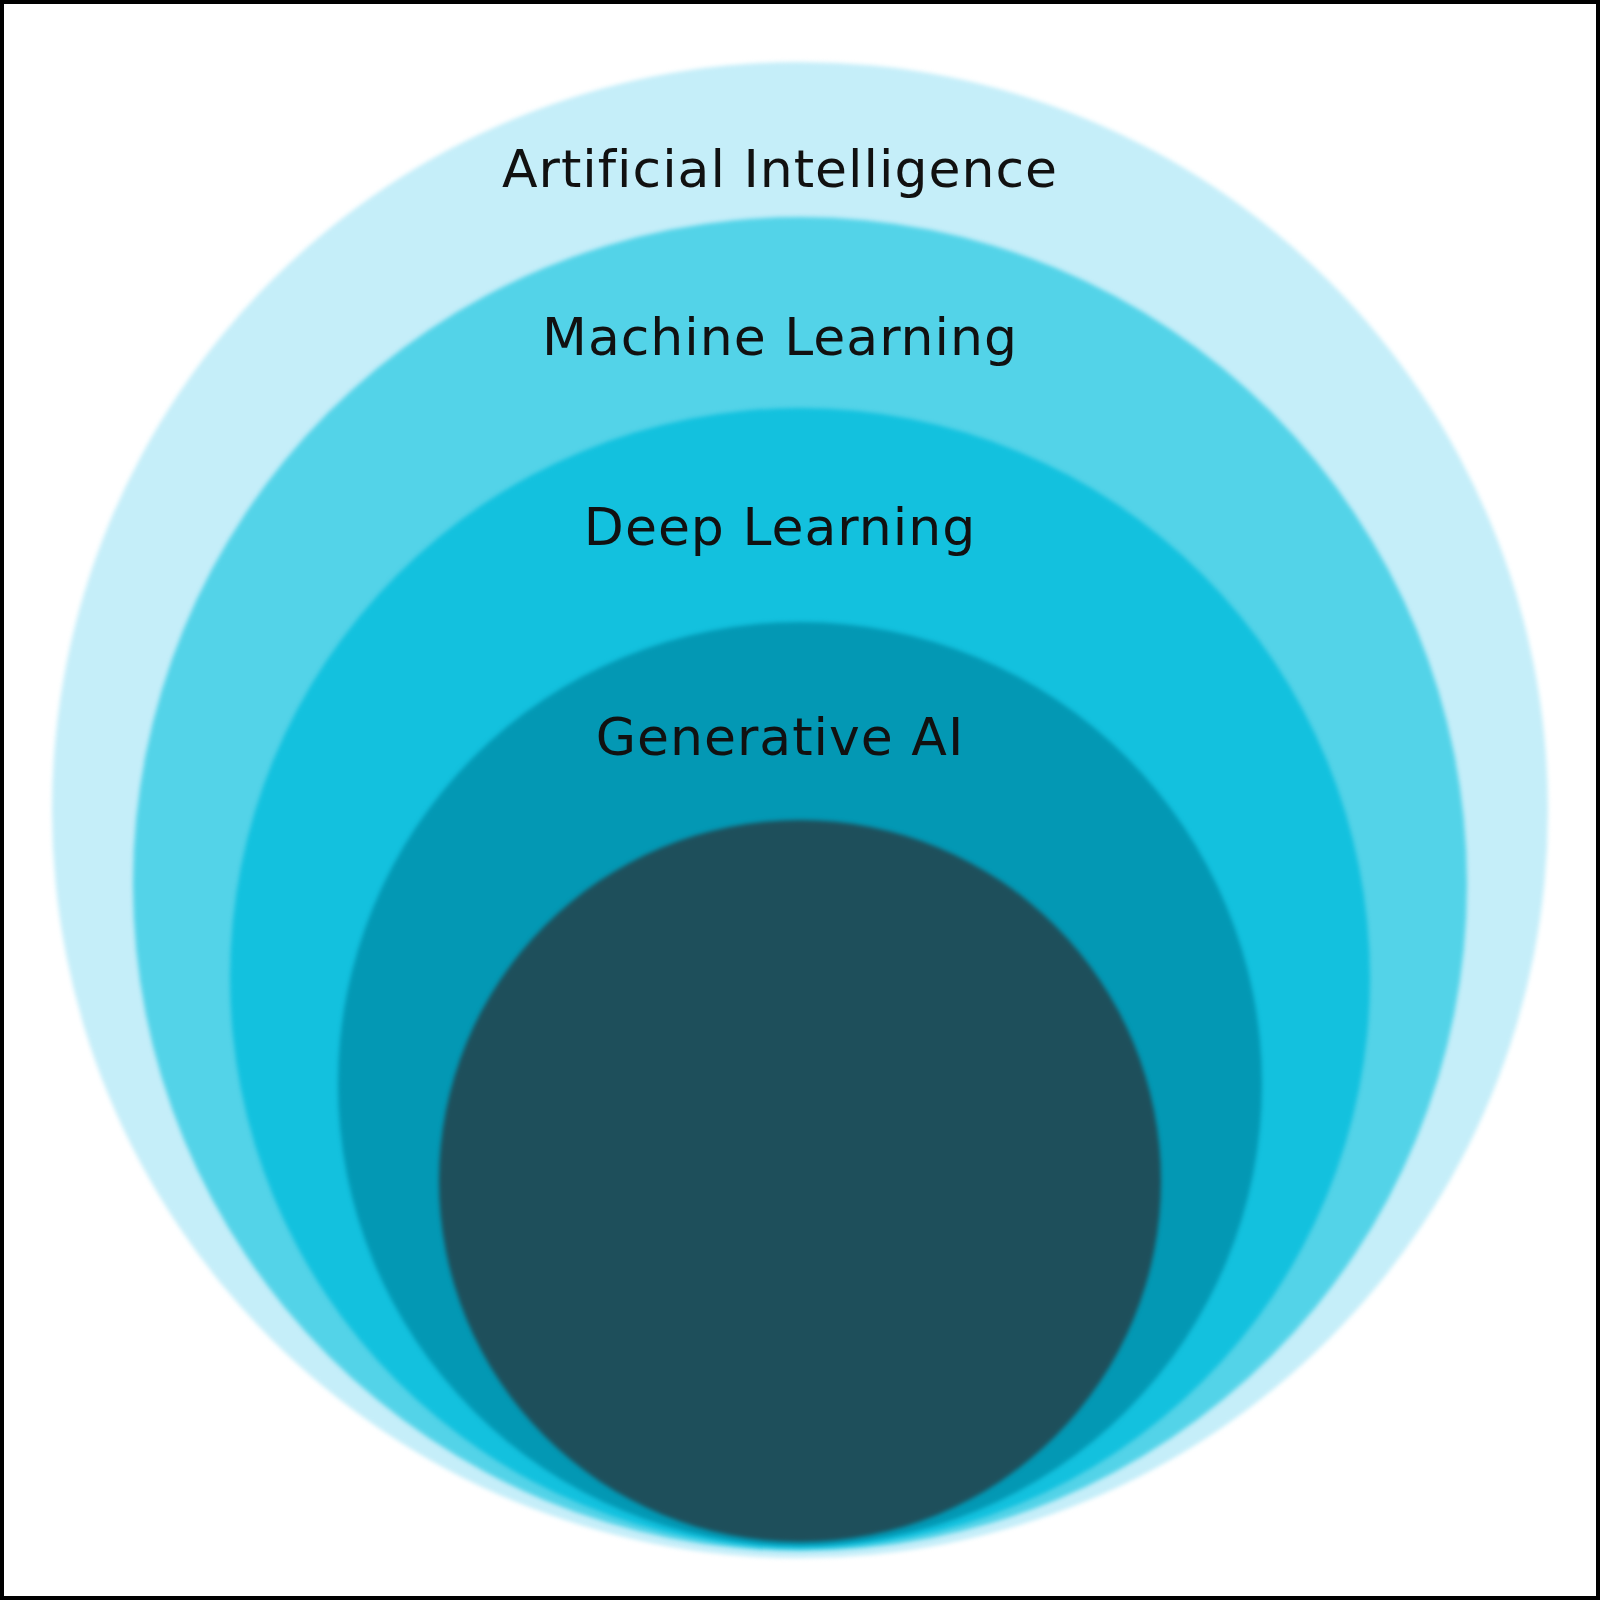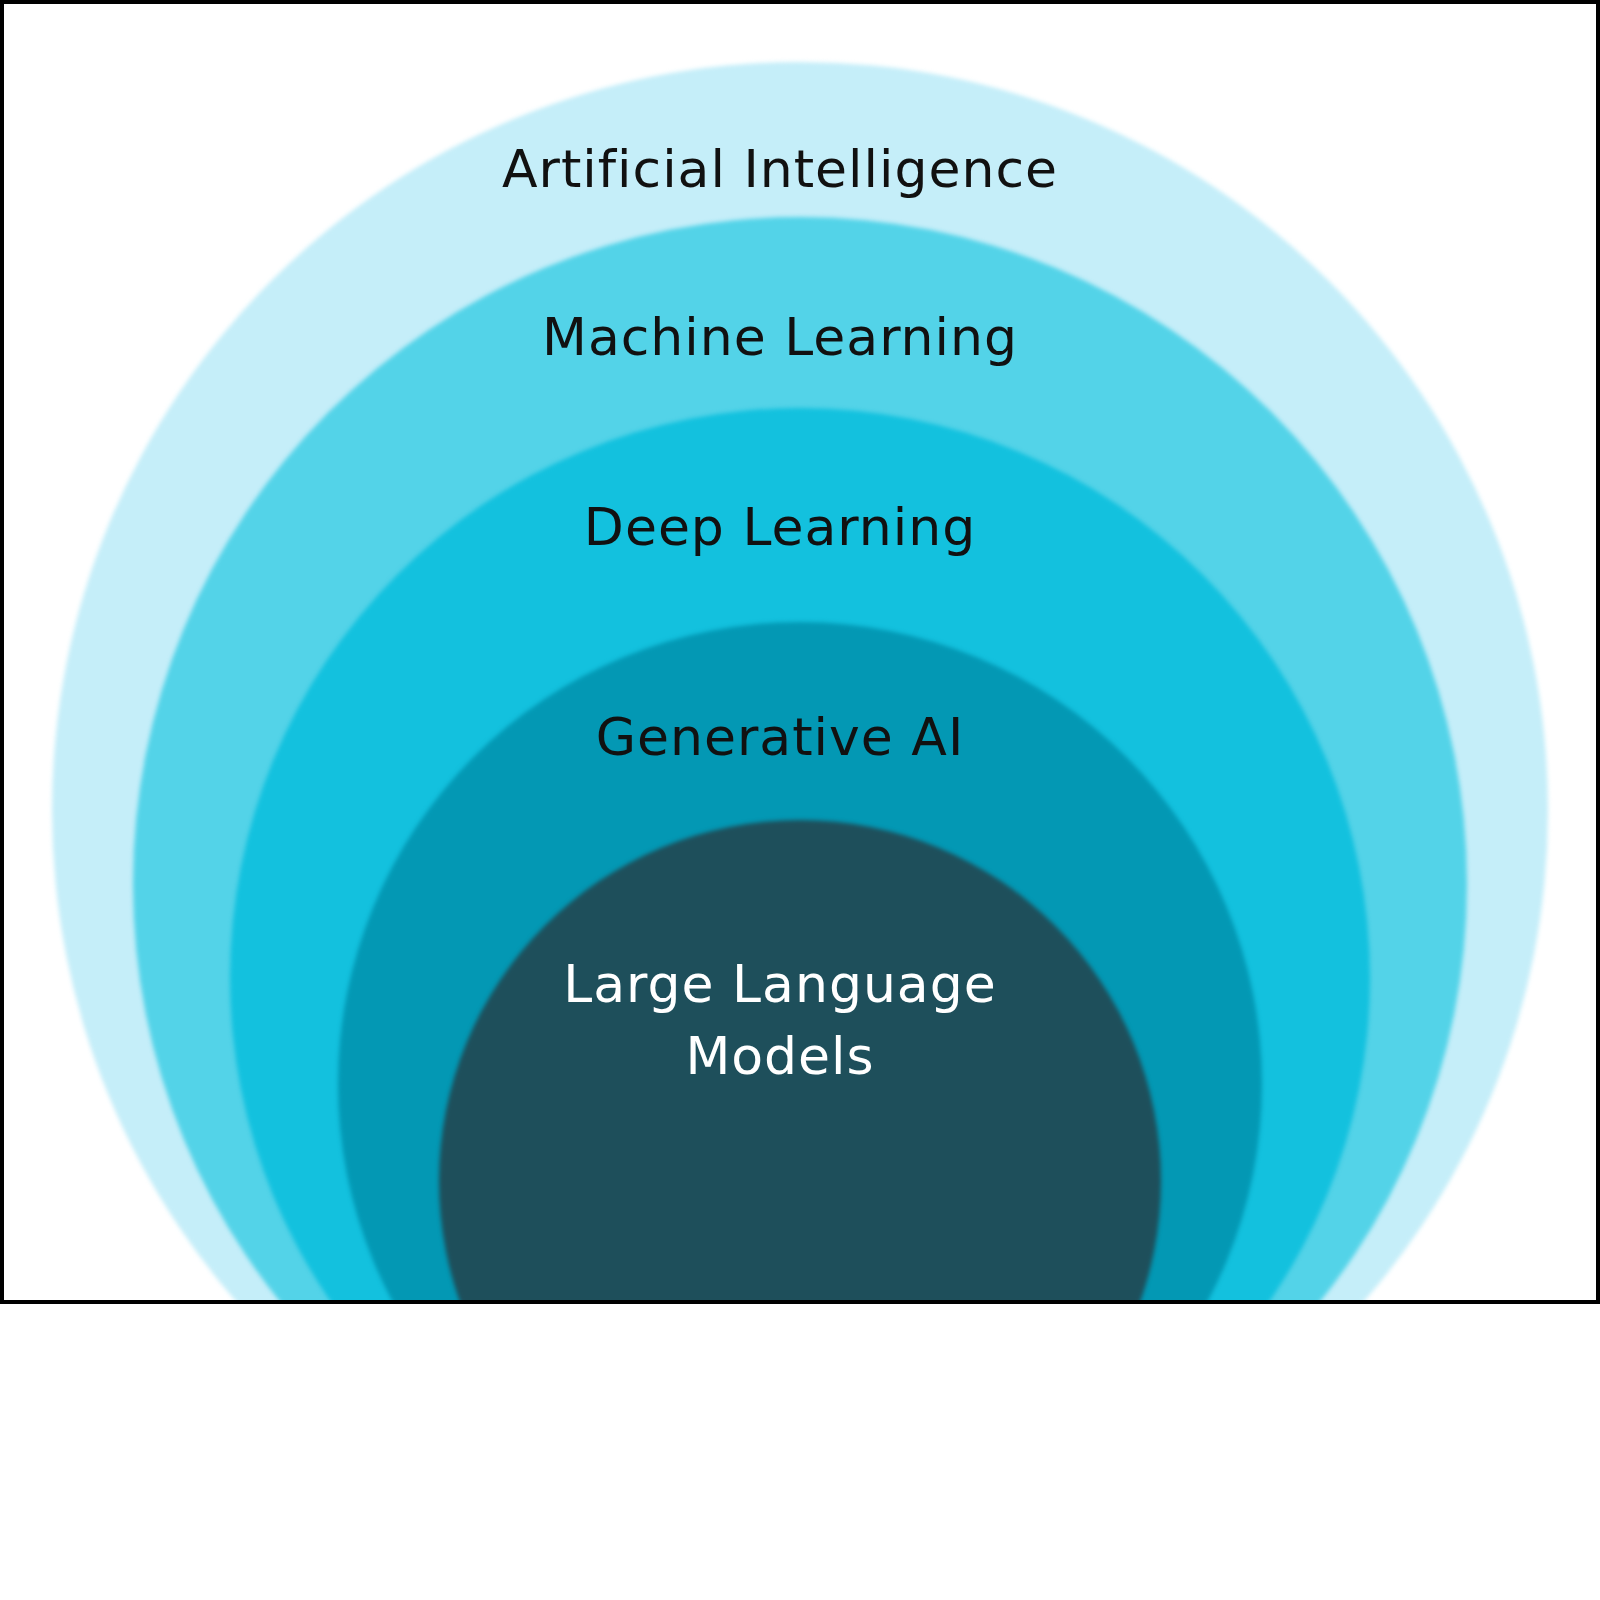--- a/index.html
+++ b/index.html
@@ -4,21 +4,21 @@
 <style>
   html, body {
     margin: 0;
     padding: 0;
     background: #ffffff;
     font-family: "DejaVu Sans", "Liberation Sans", sans-serif;
   }
   .canvas {
     position: relative;
     width: 1600px;
-    height: 1304px;
+    height: 1600px;
     background: #ffffff;
     overflow: hidden;
   }
   .frame {
     position: absolute;
     left: 0; top: 0; right: 0; bottom: 0;
     border: 4px solid #000000;
     pointer-events: none;
     z-index: 50;
   }
@@ -55,16 +55,15 @@
   <div class="circle" style="height: 1496px; width: 1496px; left: 52px; top: 62px; background: rgb(197, 238, 249);"></div>
   <div class="circle" style="height: 1334px; width: 1334px; left: 133px; top: 217px; background: rgb(83, 211, 232);"></div>
   <div class="circle" style="height: 1140px; width: 1140px; left: 230px; top: 408px; background: rgb(19, 193, 222);"></div>
   <div class="circle" style="height: 924px; width: 924px; left: 338px; top: 622px; background: rgb(3, 152, 180);"></div>
   <div class="circle" style="height: 722px; width: 722px; left: 439px; top: 820px; background: rgb(30, 79, 91);"></div>
 
   <div class="label" style="top: 133px; color: rgb(17, 17, 17);">Artificial Intelligence</div>
   <div class="label" style="top: 301px; color: rgb(17, 17, 17);">Machine Learning</div>
   <div class="label" style="top: 491px; color: rgb(17, 17, 17);">Deep Learning</div>
   <div class="label" style="top: 701px; color: rgb(17, 17, 17);">Generative AI</div>
-  <div class="label label--wrap" style="top: 948px; color: rgb(255, 255, 255);">Large Language Models</div>
 
   <div class="frame"></div>
 </div>
 
 </body></html>

